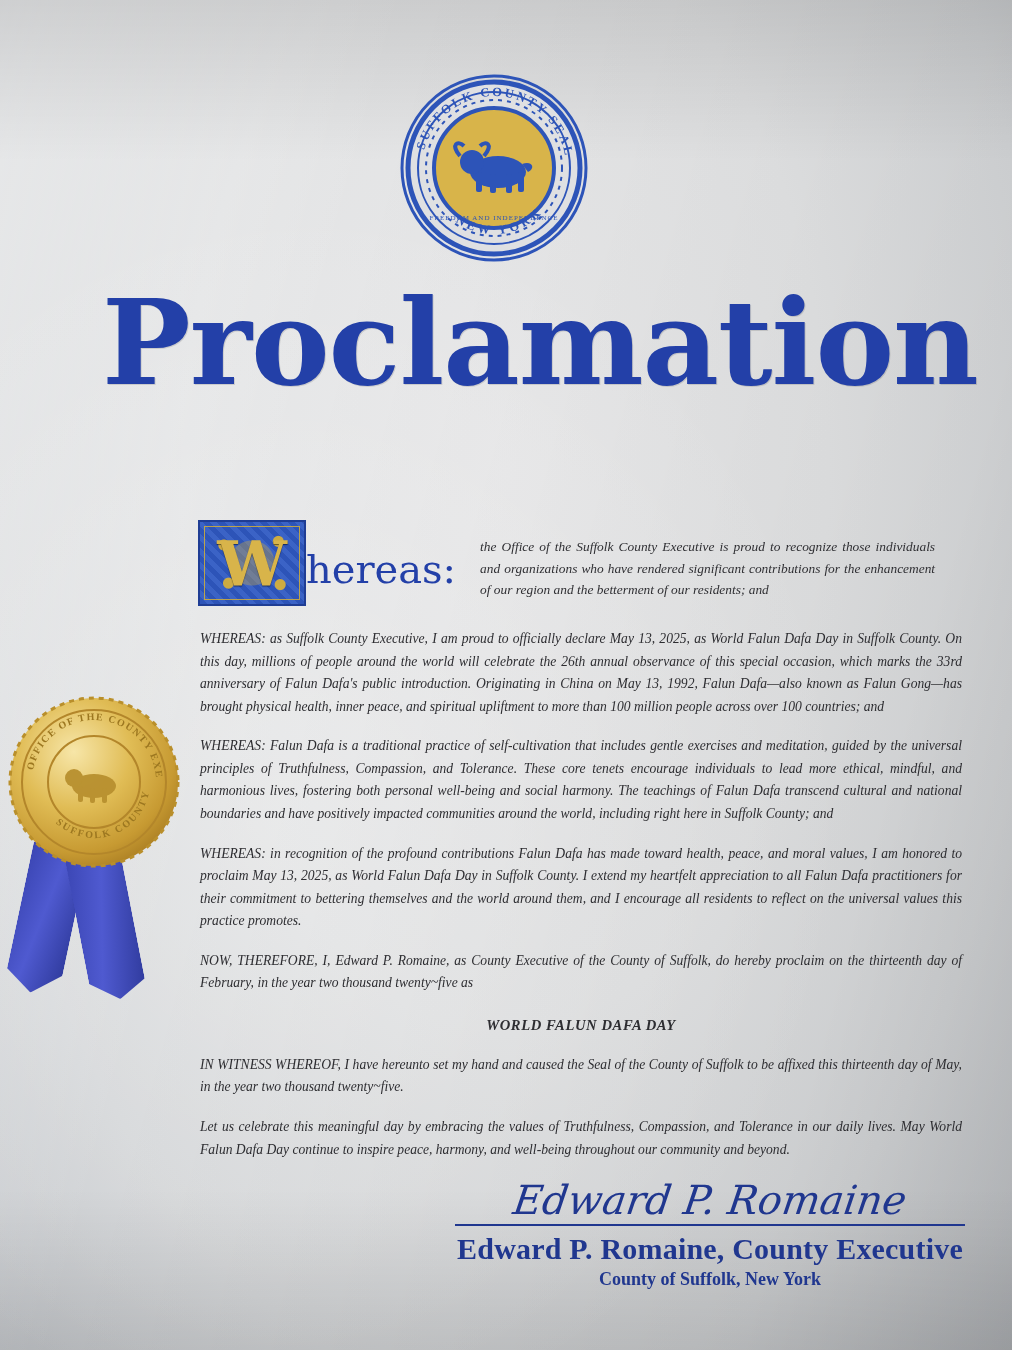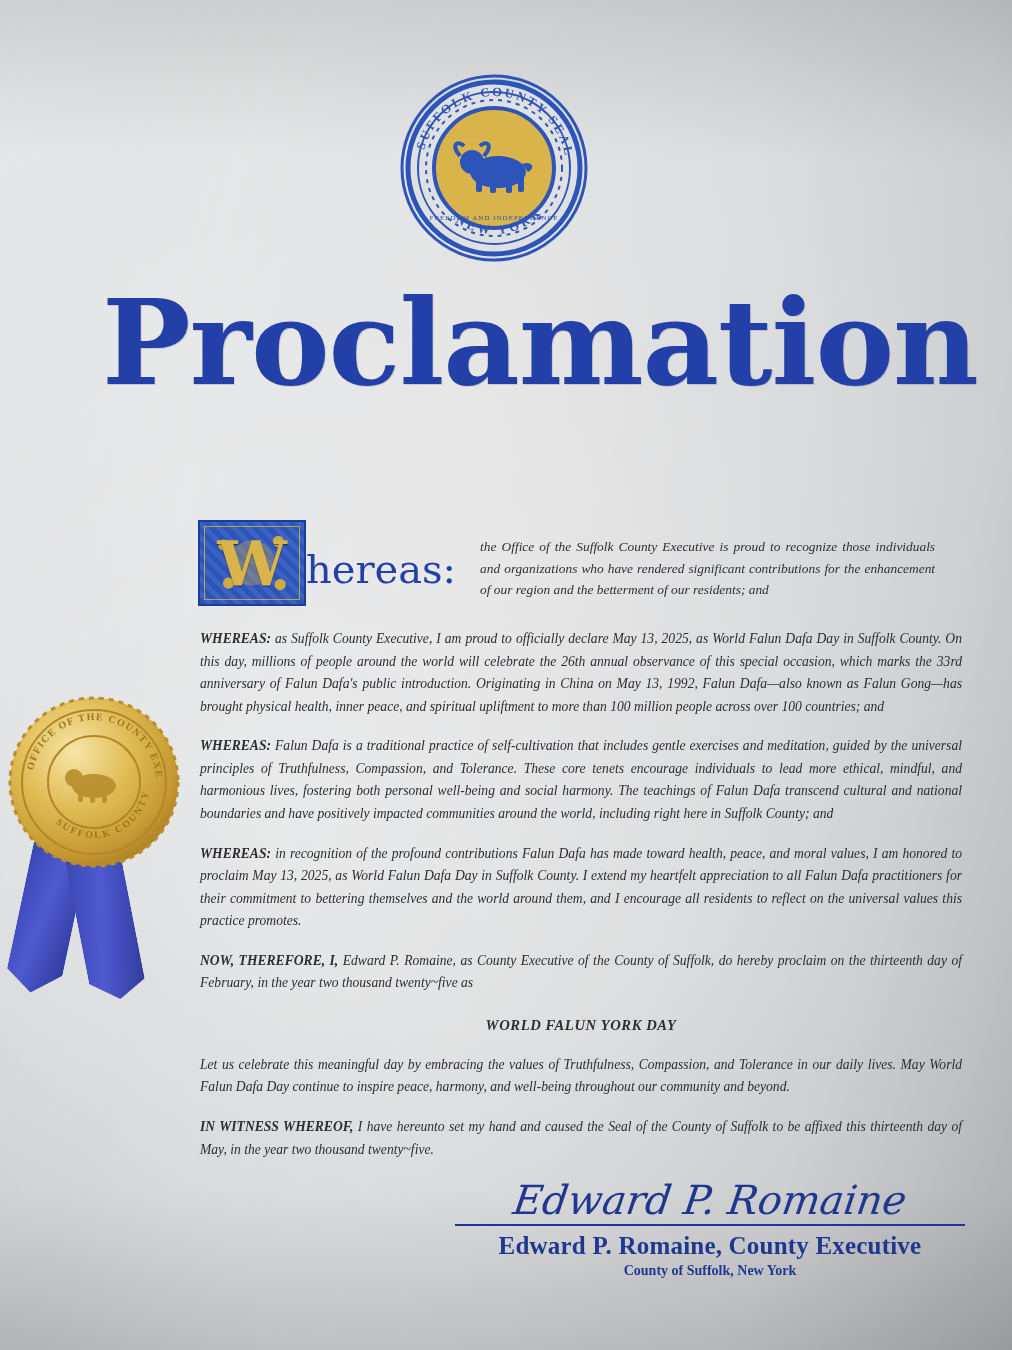--- a/index.html
+++ b/index.html
@@ -146,21 +146,21 @@
   .para {
     font-family: "Liberation Serif", serif;
     font-style: italic;
     font-size: 13.6px;
     line-height: 1.66;
     text-align: justify;
     color: #2d2d31;
     margin: 0 0 17px 0;
   }
   .para b, .lead {
-    font-weight: 700;
+    font-weight: 400;
     font-style: italic;
   }
   .center-title {
     text-align: center;
     font-weight: 700;
     font-style: italic;
     font-size: 14.6px;
     letter-spacing: 0.6px;
     margin: 22px 0 20px 0;
     color: #2d2d31;
@@ -229,28 +229,28 @@
   }
   .sig-rule {
     height: 2px;
     background: #20378f;
     margin: 4px auto 6px auto;
     width: 510px;
   }
   .sig-name {
     font-family: "Liberation Serif", serif;
     font-weight: 700;
-    font-size: 25px;
+    font-size: 30px;
     color: #20378f;
     letter-spacing: 0.2px;
   }
   .sig-sub {
     font-family: "Liberation Serif", serif;
     font-weight: 700;
-    font-size: 14px;
+    font-size: 18px;
     color: #20378f;
     margin-top: 3px;
   }
 </style>
 </head>
 <body>
 
 <div id="page">
 
   <div class="seal-top">
@@ -313,27 +313,27 @@
     </p>
 
     <p class="para">
       <b class="lead">WHEREAS:</b><span> in recognition of the profound contributions Falun Dafa has made toward health, peace, and moral values, I am honored to proclaim May 13, 2025, as World Falun Dafa Day in Suffolk County. I extend my heartfelt appreciation to all Falun Dafa practitioners for their commitment to bettering themselves and the world around them, and I encourage all residents to reflect on the universal values this practice promotes.</span>
     </p>
 
     <p class="para">
       <b class="lead">NOW, THEREFORE,  I,</b><span> Edward P. Romaine, as County Executive of the County of Suffolk, do hereby proclaim on the thirteenth day of February, in the year two thousand twenty~five as</span>
     </p>
 
-    <div class="center-title">WORLD FALUN YORK DAY</div>
+    <div class="center-title">WORLD FALUN DAFA DAY</div>
+
+    <p class="para">
+      <b class="lead">IN WITNESS WHEREOF,</b><span>  I have hereunto set my hand and caused the Seal of the County of Suffolk to be affixed this thirteenth day of May, in the year two thousand twenty~five.</span>
+    </p>
 
     <p class="para">Let us celebrate this meaningful day by embracing the values of Truthfulness, Compassion, and Tolerance in our daily lives. May World Falun Dafa Day continue to inspire peace, harmony, and well-being throughout our community and beyond.</p>
-
-    <p class="para">
-      <b class="lead">IN WITNESS WHEREOF,</b><span>  I have hereunto set my hand and caused the Seal of the County of Suffolk to be affixed this thirteenth day of May, in the year two thousand twenty~five.</span>
-    </p>
   </div>
 
   <div class="seal-wrap">
     <div class="ribbon">
       <div class="tail left"></div>
       <div class="tail right"></div>
     </div>
     <div class="gold-seal">
       <svg viewBox="0 0 176 176" width="176" height="176" aria-hidden="true">
         <defs>

